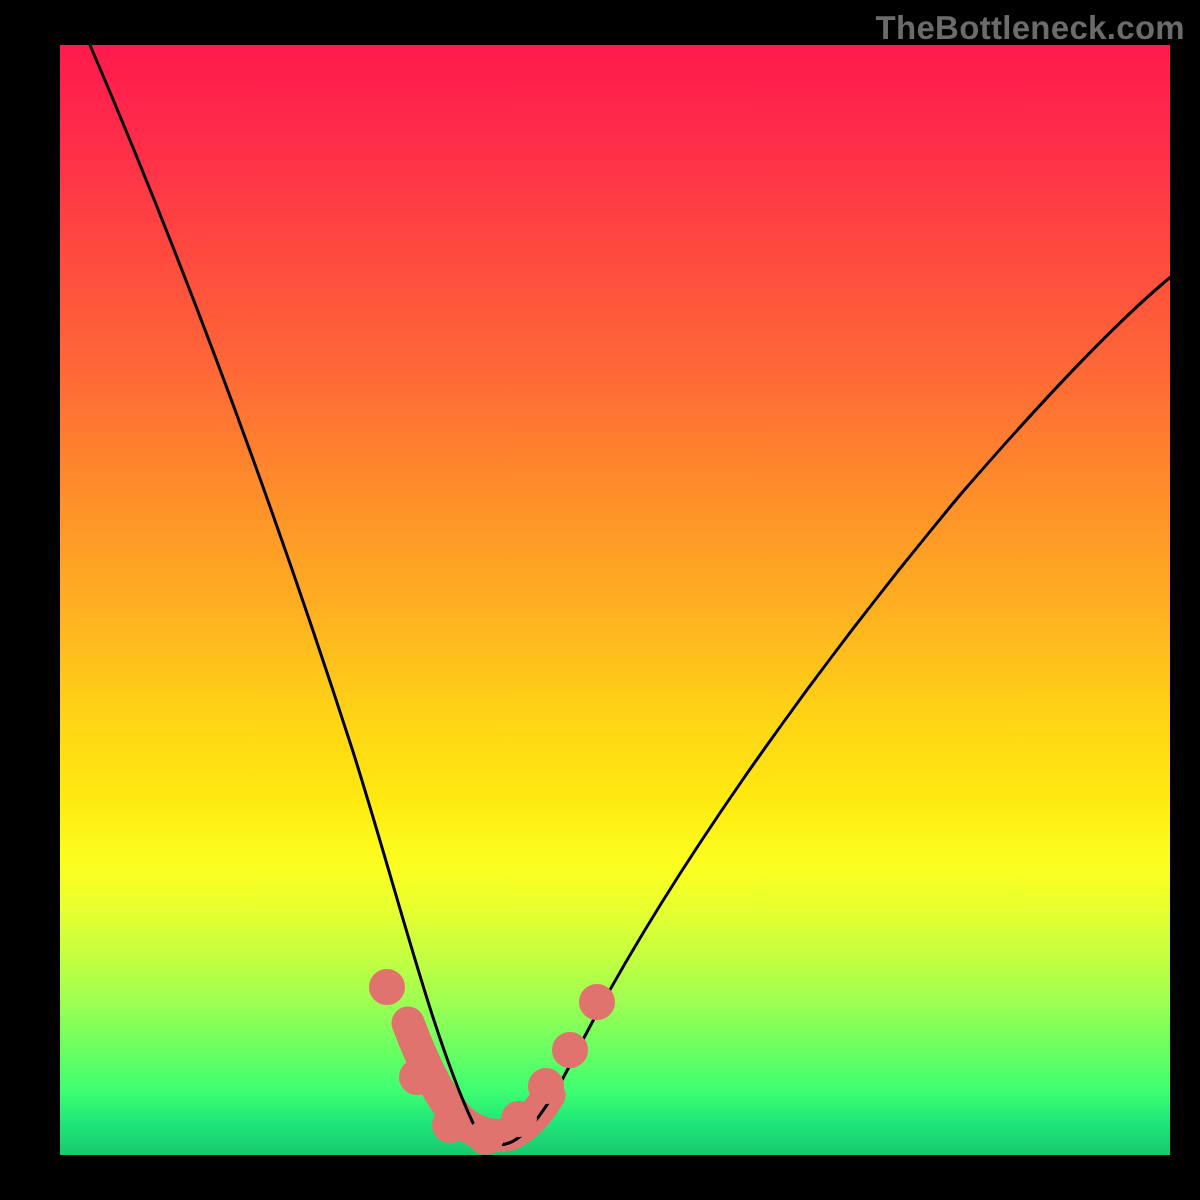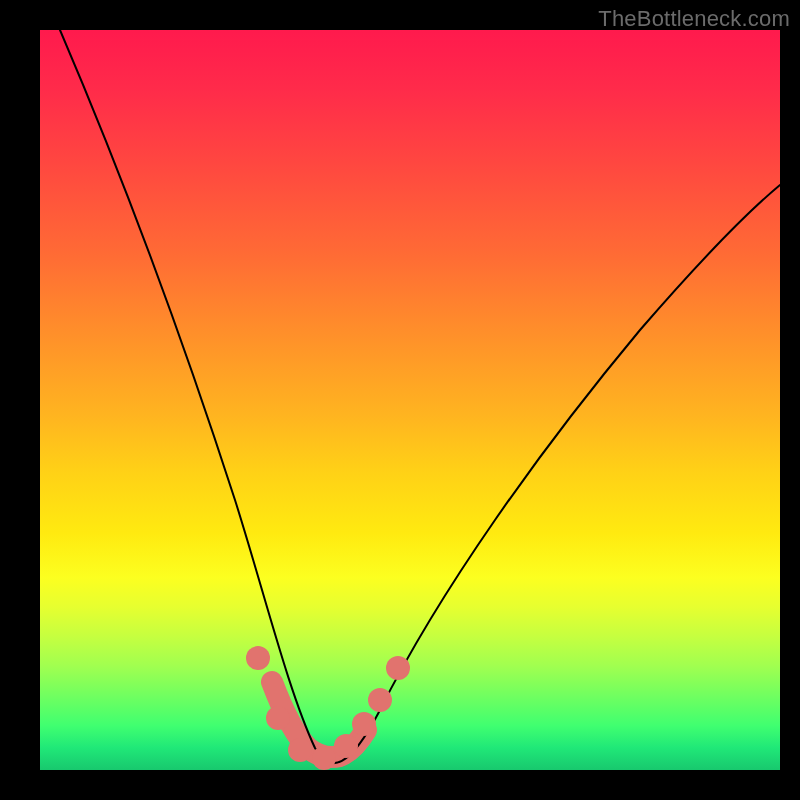--- a/index.html
+++ b/index.html
@@ -42,21 +42,21 @@
       #20e878 97%,
       #18c86e 100%
     );
   }
   .watermark {
     position: absolute;
     top: 6px;
     right: 10px;
     color: #6b6b6b;
     font-size: 22px;
-    font-weight: 400;
+    font-weight: 700;
     letter-spacing: 0.2px;
     user-select: none;
   }
   svg.curve {
     position: absolute;
     left: 0; top: 0;
     width: 740px; height: 740px;
   }
   .curve path.main {
     fill: none;

